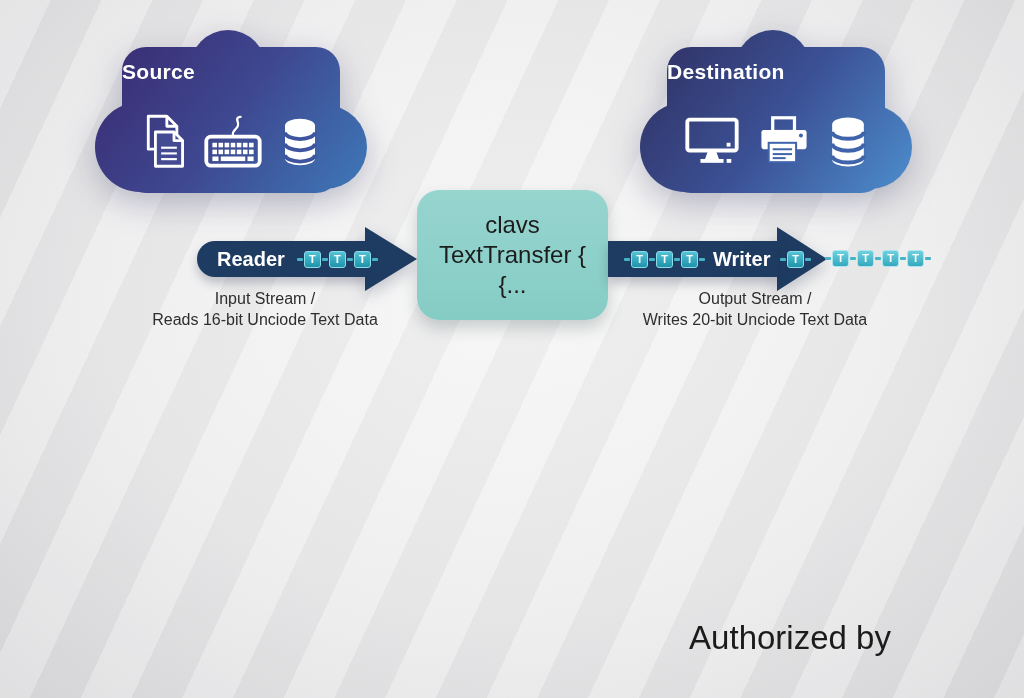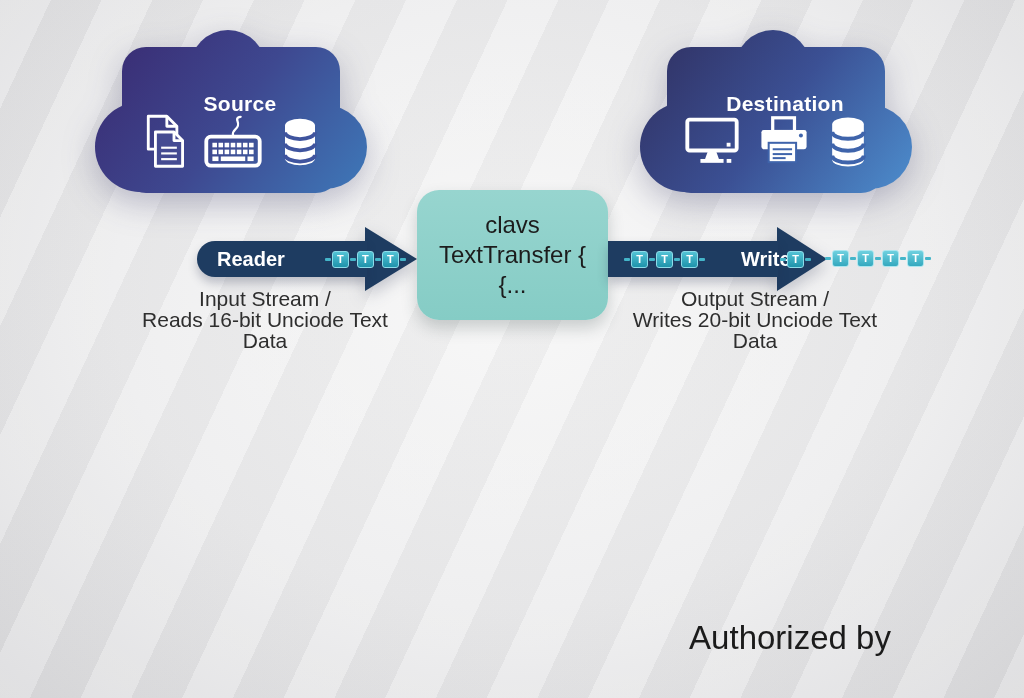--- a/index.html
+++ b/index.html
@@ -8,29 +8,29 @@
     font-family:"Liberation Sans","DejaVu Sans",sans-serif;
     background:
       repeating-linear-gradient(115deg, rgba(255,255,255,0.18) 0 46px, rgba(120,120,125,0.05) 46px 92px),
       radial-gradient(ellipse at 50% 42%, #f6f6f6 0%, #ececed 55%, #d9d9db 100%);
   }
   
   .cloud{position:absolute;width:272px;height:168px;}
   .cloud.src{left:95px;top:28px;}
   .cloud.dst{left:640px;top:28px;}
   .cloud-shape{position:absolute;left:0;top:0;filter:drop-shadow(0 10px 16px rgba(40,40,90,0.28));}
-  .cloud-title{position:absolute;left:27px;top:32px;width:236px;text-align:center;
-    color:#ffffff;font-size:21px;font-weight:bold;letter-spacing:0.3px;margin-top:32px;}
+  .cloud-title{position:absolute;left:27px;top:32px;width:236px;text-align:left;
+    color:#ffffff;font-size:21px;font-weight:bold;letter-spacing:0.3px;}
   .cloud-icons{position:absolute;left:27px;top:74px;width:218px;height:80px;
     display:flex;align-items:center;justify-content:center;gap:20px;}
   .cloud-icons svg{display:block;}
   
   .arrow{position:absolute;}
   .arrow .body{position:absolute;background:#1e3c61;display:flex;align-items:center;
-    box-shadow:0 6px 10px rgba(30,40,70,0.25);gap:28px;}
+    box-shadow:0 6px 10px rgba(30,40,70,0.25);}
   .arrow .head{position:absolute;width:0;height:0;
     filter:drop-shadow(0 6px 8px rgba(30,40,70,0.25));}
   .arrow-label{color:#ffffff;font-size:20px;font-weight:bold;white-space:nowrap;}
   .reader-arrow{left:197px;top:227px;width:222px;height:64px;}
   .reader-arrow .body{left:0;top:14px;width:170px;height:36px;border-radius:18px 0 0 18px;padding-left:20px;box-sizing:border-box;}
   .reader-arrow .head{left:168px;top:0;border-top:32px solid transparent;border-bottom:32px solid transparent;border-left:52px solid #1e3c61;}
   .writer-arrow{left:608px;top:225px;width:216px;height:68px;}
   .writer-arrow .body{left:0;top:16px;width:170px;height:36px;padding-left:16px;box-sizing:border-box;}
   .writer-arrow .head{left:169px;top:2px;border-top:32px solid transparent;border-bottom:32px solid transparent;border-left:50px solid #1e3c61;}
   
@@ -39,21 +39,21 @@
     display:flex;align-items:center;justify-content:center;flex:0 0 auto;
     background:linear-gradient(180deg,#53c3d5,#1f93ab);border:1px solid #8ddce9;
     color:#ffffff;font-size:11px;font-weight:bold;line-height:1;}
   .tblock.light{background:linear-gradient(180deg,#6fd0df,#35a9bf);border-color:#abe6ef;}
   .dash{width:6px;height:3px;background:#44b5c9;border-radius:1px;flex:0 0 auto;}
   .reader-arrow .chain{margin-left:12px;}
   .writer-arrow .body .chain{margin-right:8px;}
   .head-chain{position:absolute;left:172px;top:26px;}
   .out-chain{position:absolute;left:825px;top:250px;}
   
-  .caption{position:absolute;width:270px;text-align:center;color:#2e2e2e;font-size:21px;line-height:21px;}
+  .caption{position:absolute;width:270px;text-align:center;color:#2e2e2e;font-size:16px;line-height:21px;}
   .caption.reader-cap{left:130px;top:288px;}
   .caption.writer-cap{left:620px;top:288px;}
   
   .transfer-box{position:absolute;left:417px;top:190px;width:191px;height:130px;border-radius:22px;
     background:linear-gradient(180deg,#97d5cf,#85ccc5);
     box-shadow:0 8px 16px rgba(40,60,60,0.22);
     display:flex;flex-direction:column;justify-content:center;
     color:#1c1c1c;font-size:24px;line-height:30px;text-align:center;}
   
   .footer{position:absolute;left:600px;top:621px;width:380px;text-align:center;color:#1b1b1b;}

